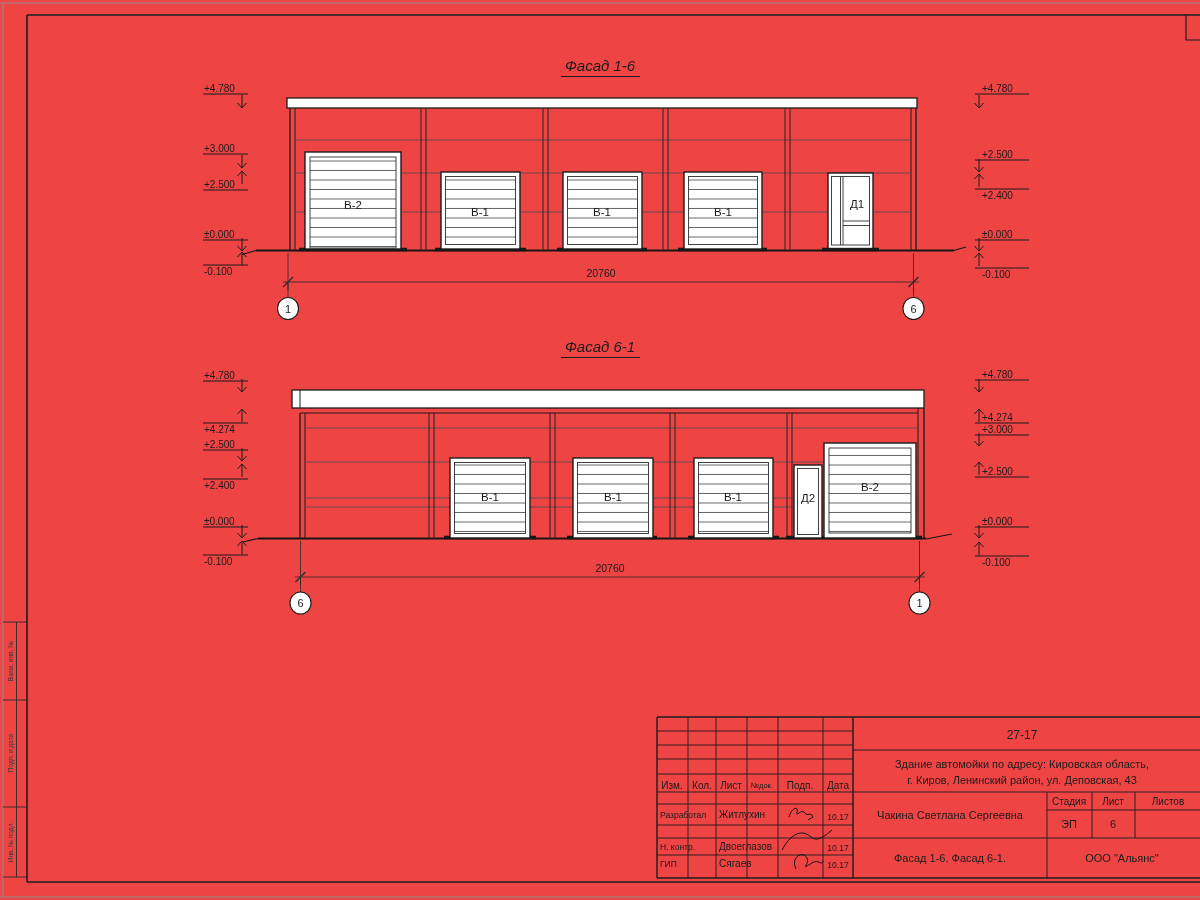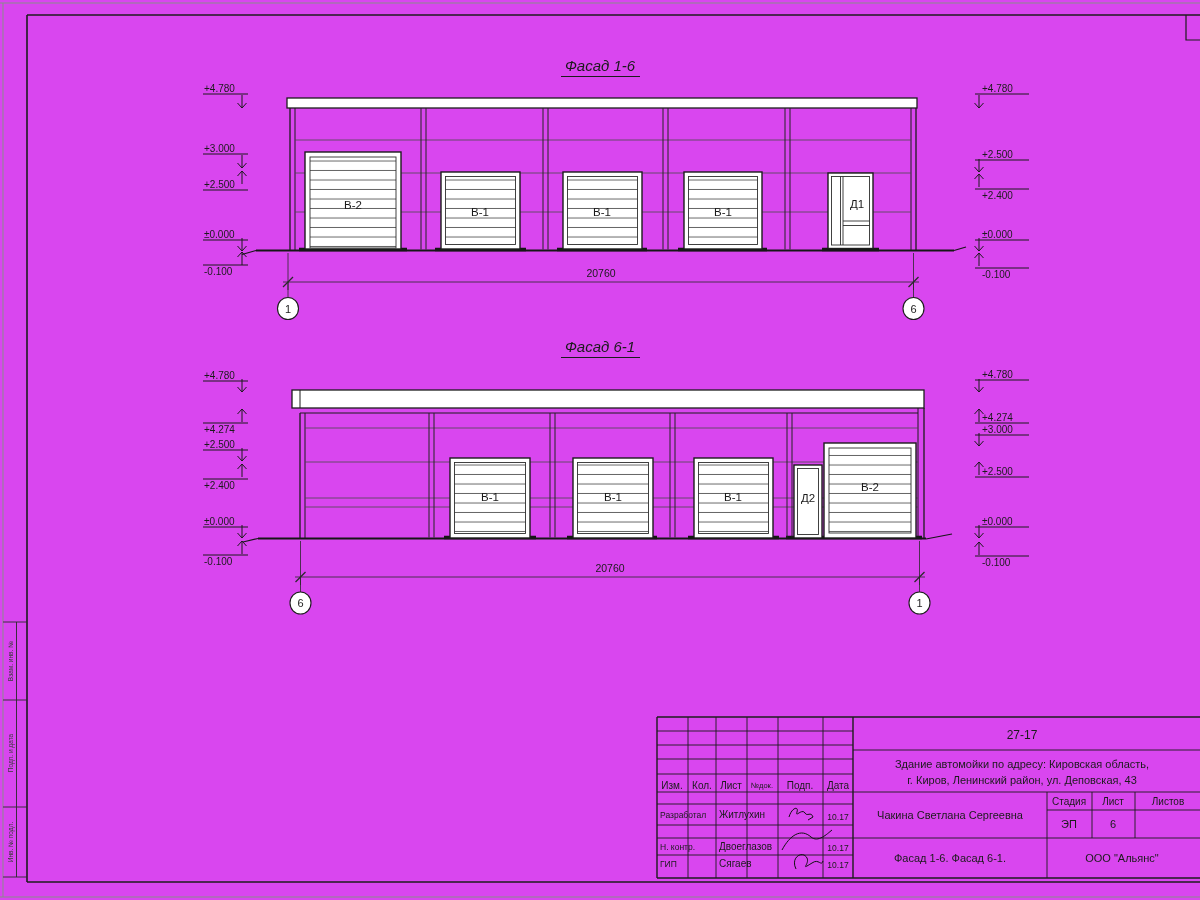--- a/index.html
+++ b/index.html
@@ -1,16 +1,16 @@
 <!DOCTYPE html>
 <html><head>
 <meta charset="utf-8">
 <style>
   html,body{margin:0;padding:0;background:#fff;}
-  .sheet{width:1200px;height:900px;position:relative;background:#d946ef;overflow:hidden;text-align:center;}
+  .sheet{width:1200px;height:900px;position:relative;background:#ef4444;overflow:hidden;text-align:center;}
   svg{display:block;font-family:"Liberation Sans",sans-serif;}
   text{fill:#1b1b1b;}
   .t-title{font-size:15px;font-style:italic;}
   .t-mark{font-size:10px;}
   .t-door{font-size:11.5px;}
   .t-dim{font-size:10.5px;}
   .t-axis{font-size:11px;}
   .tb{font-size:10px;}
   .tb-sm{font-size:8.5px;}
   .tb-xs{font-size:7.5px;}

